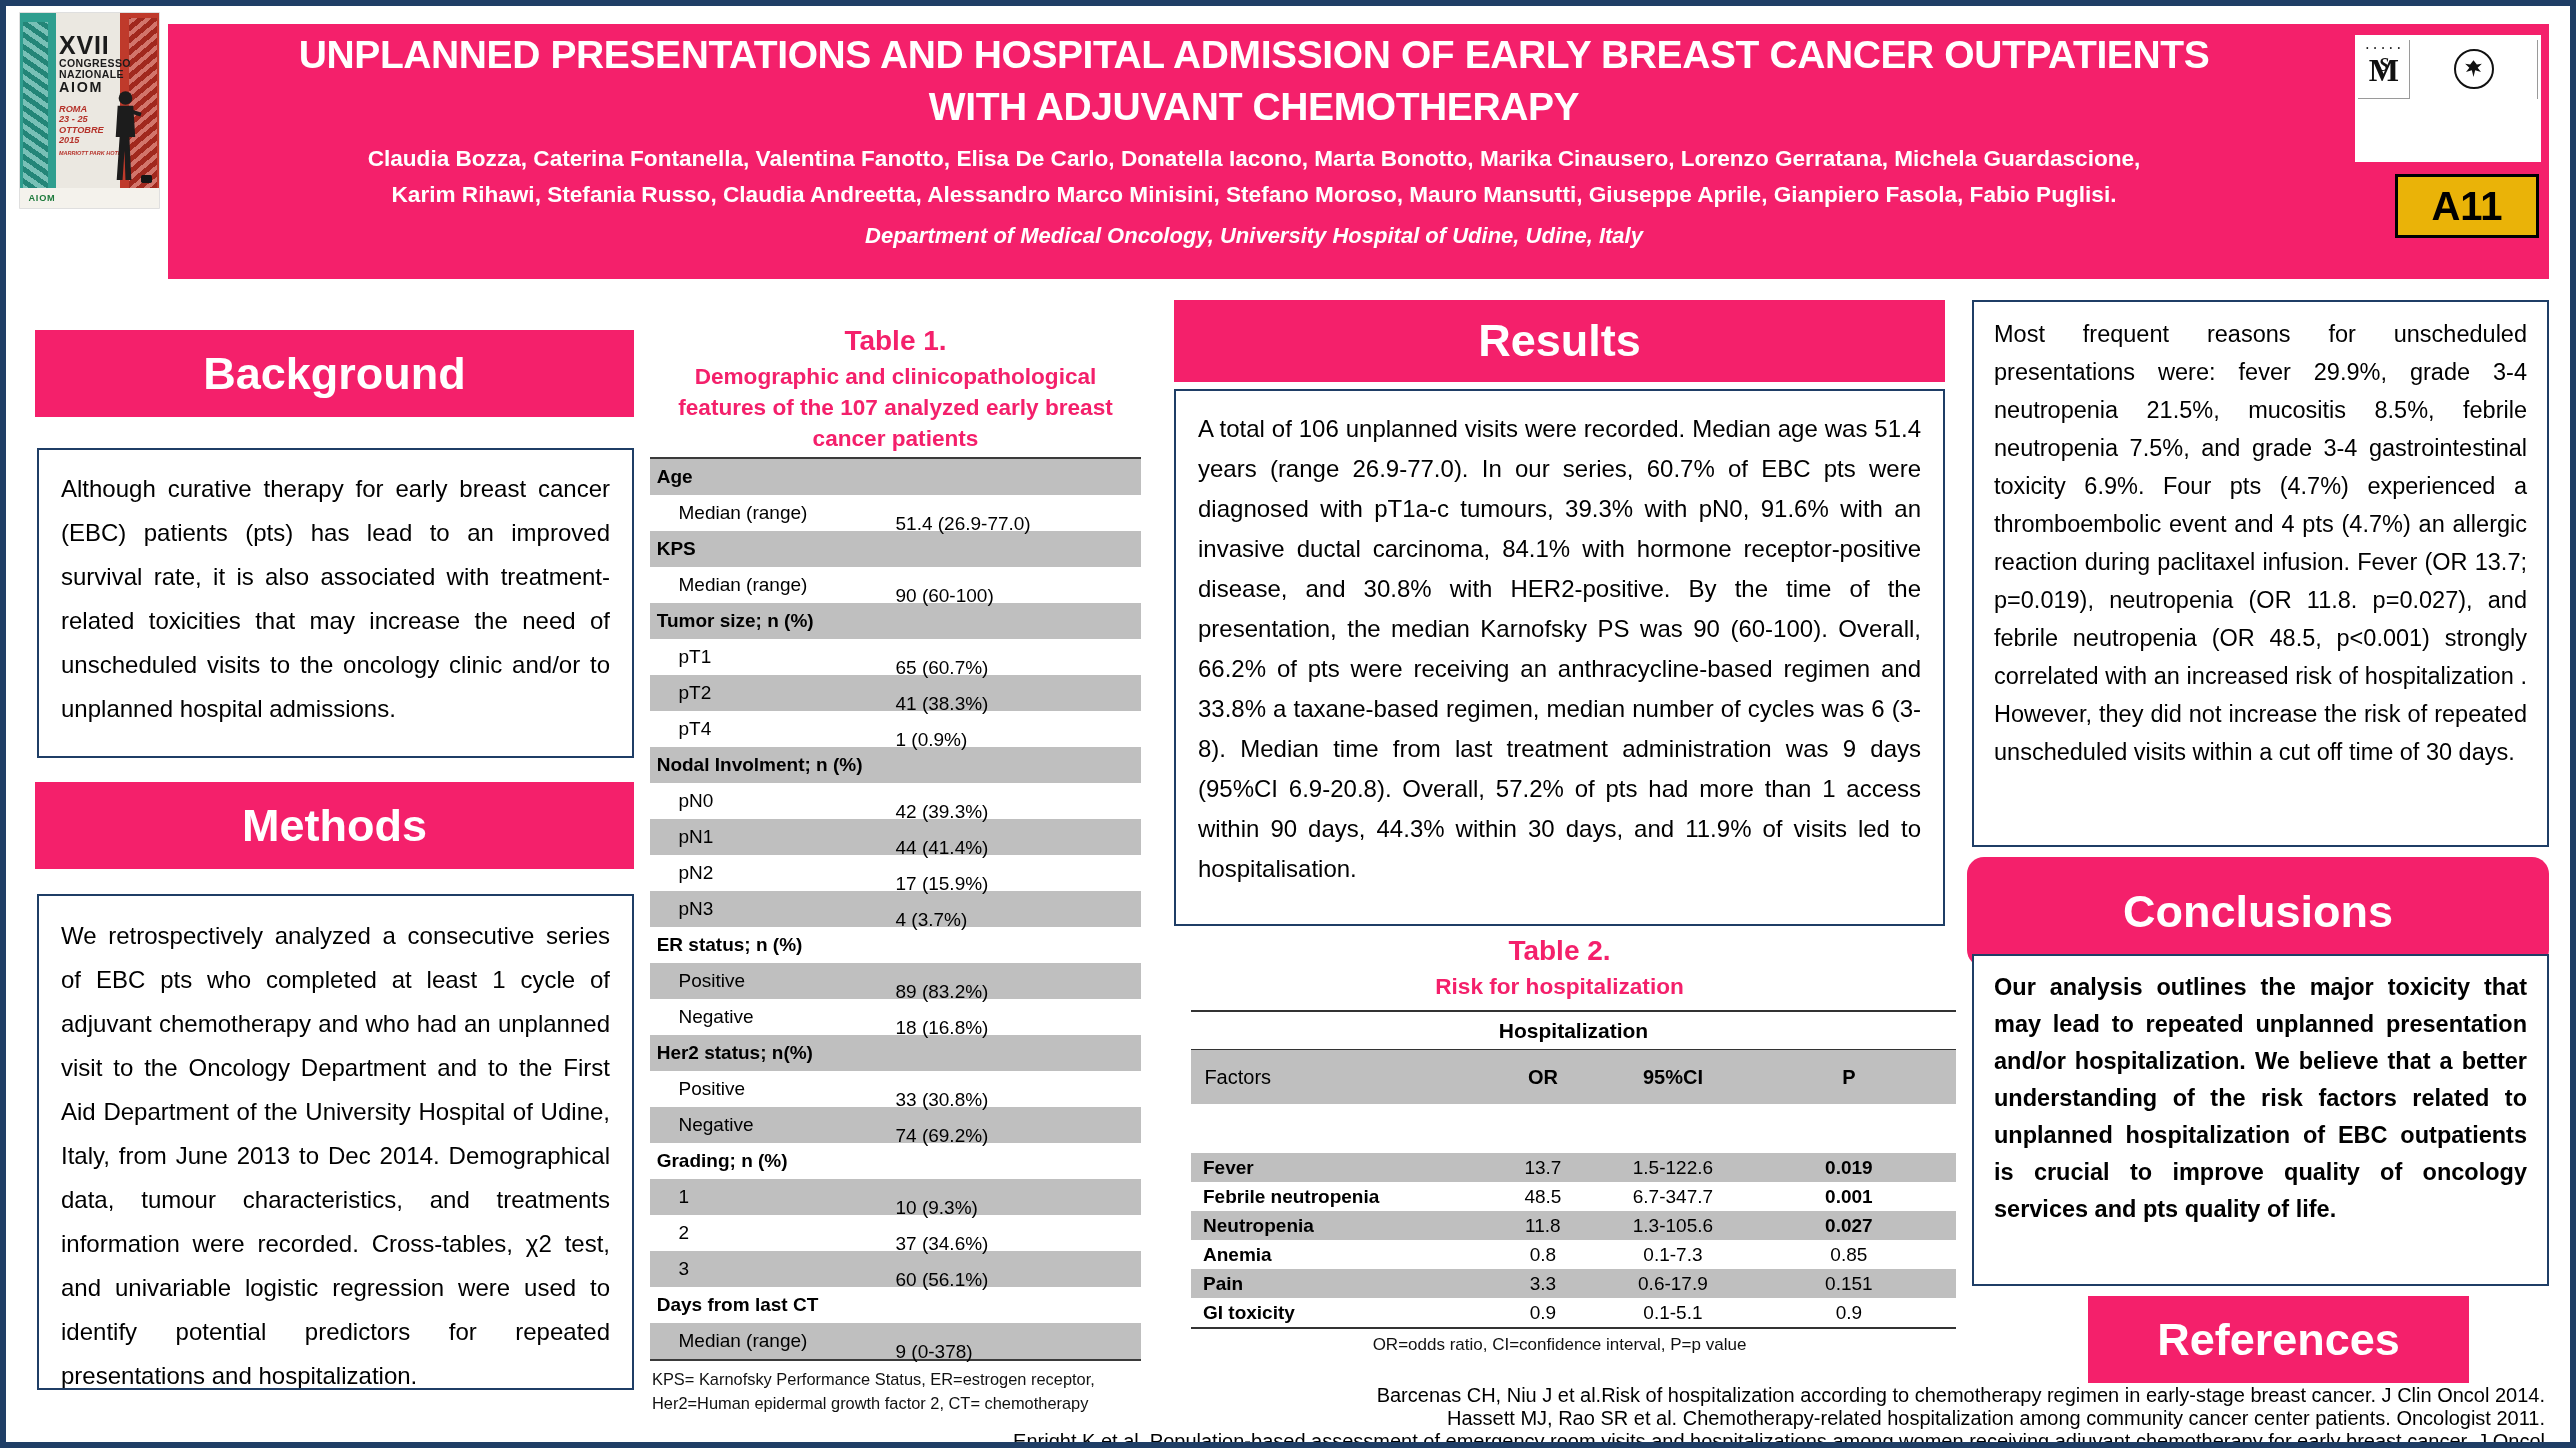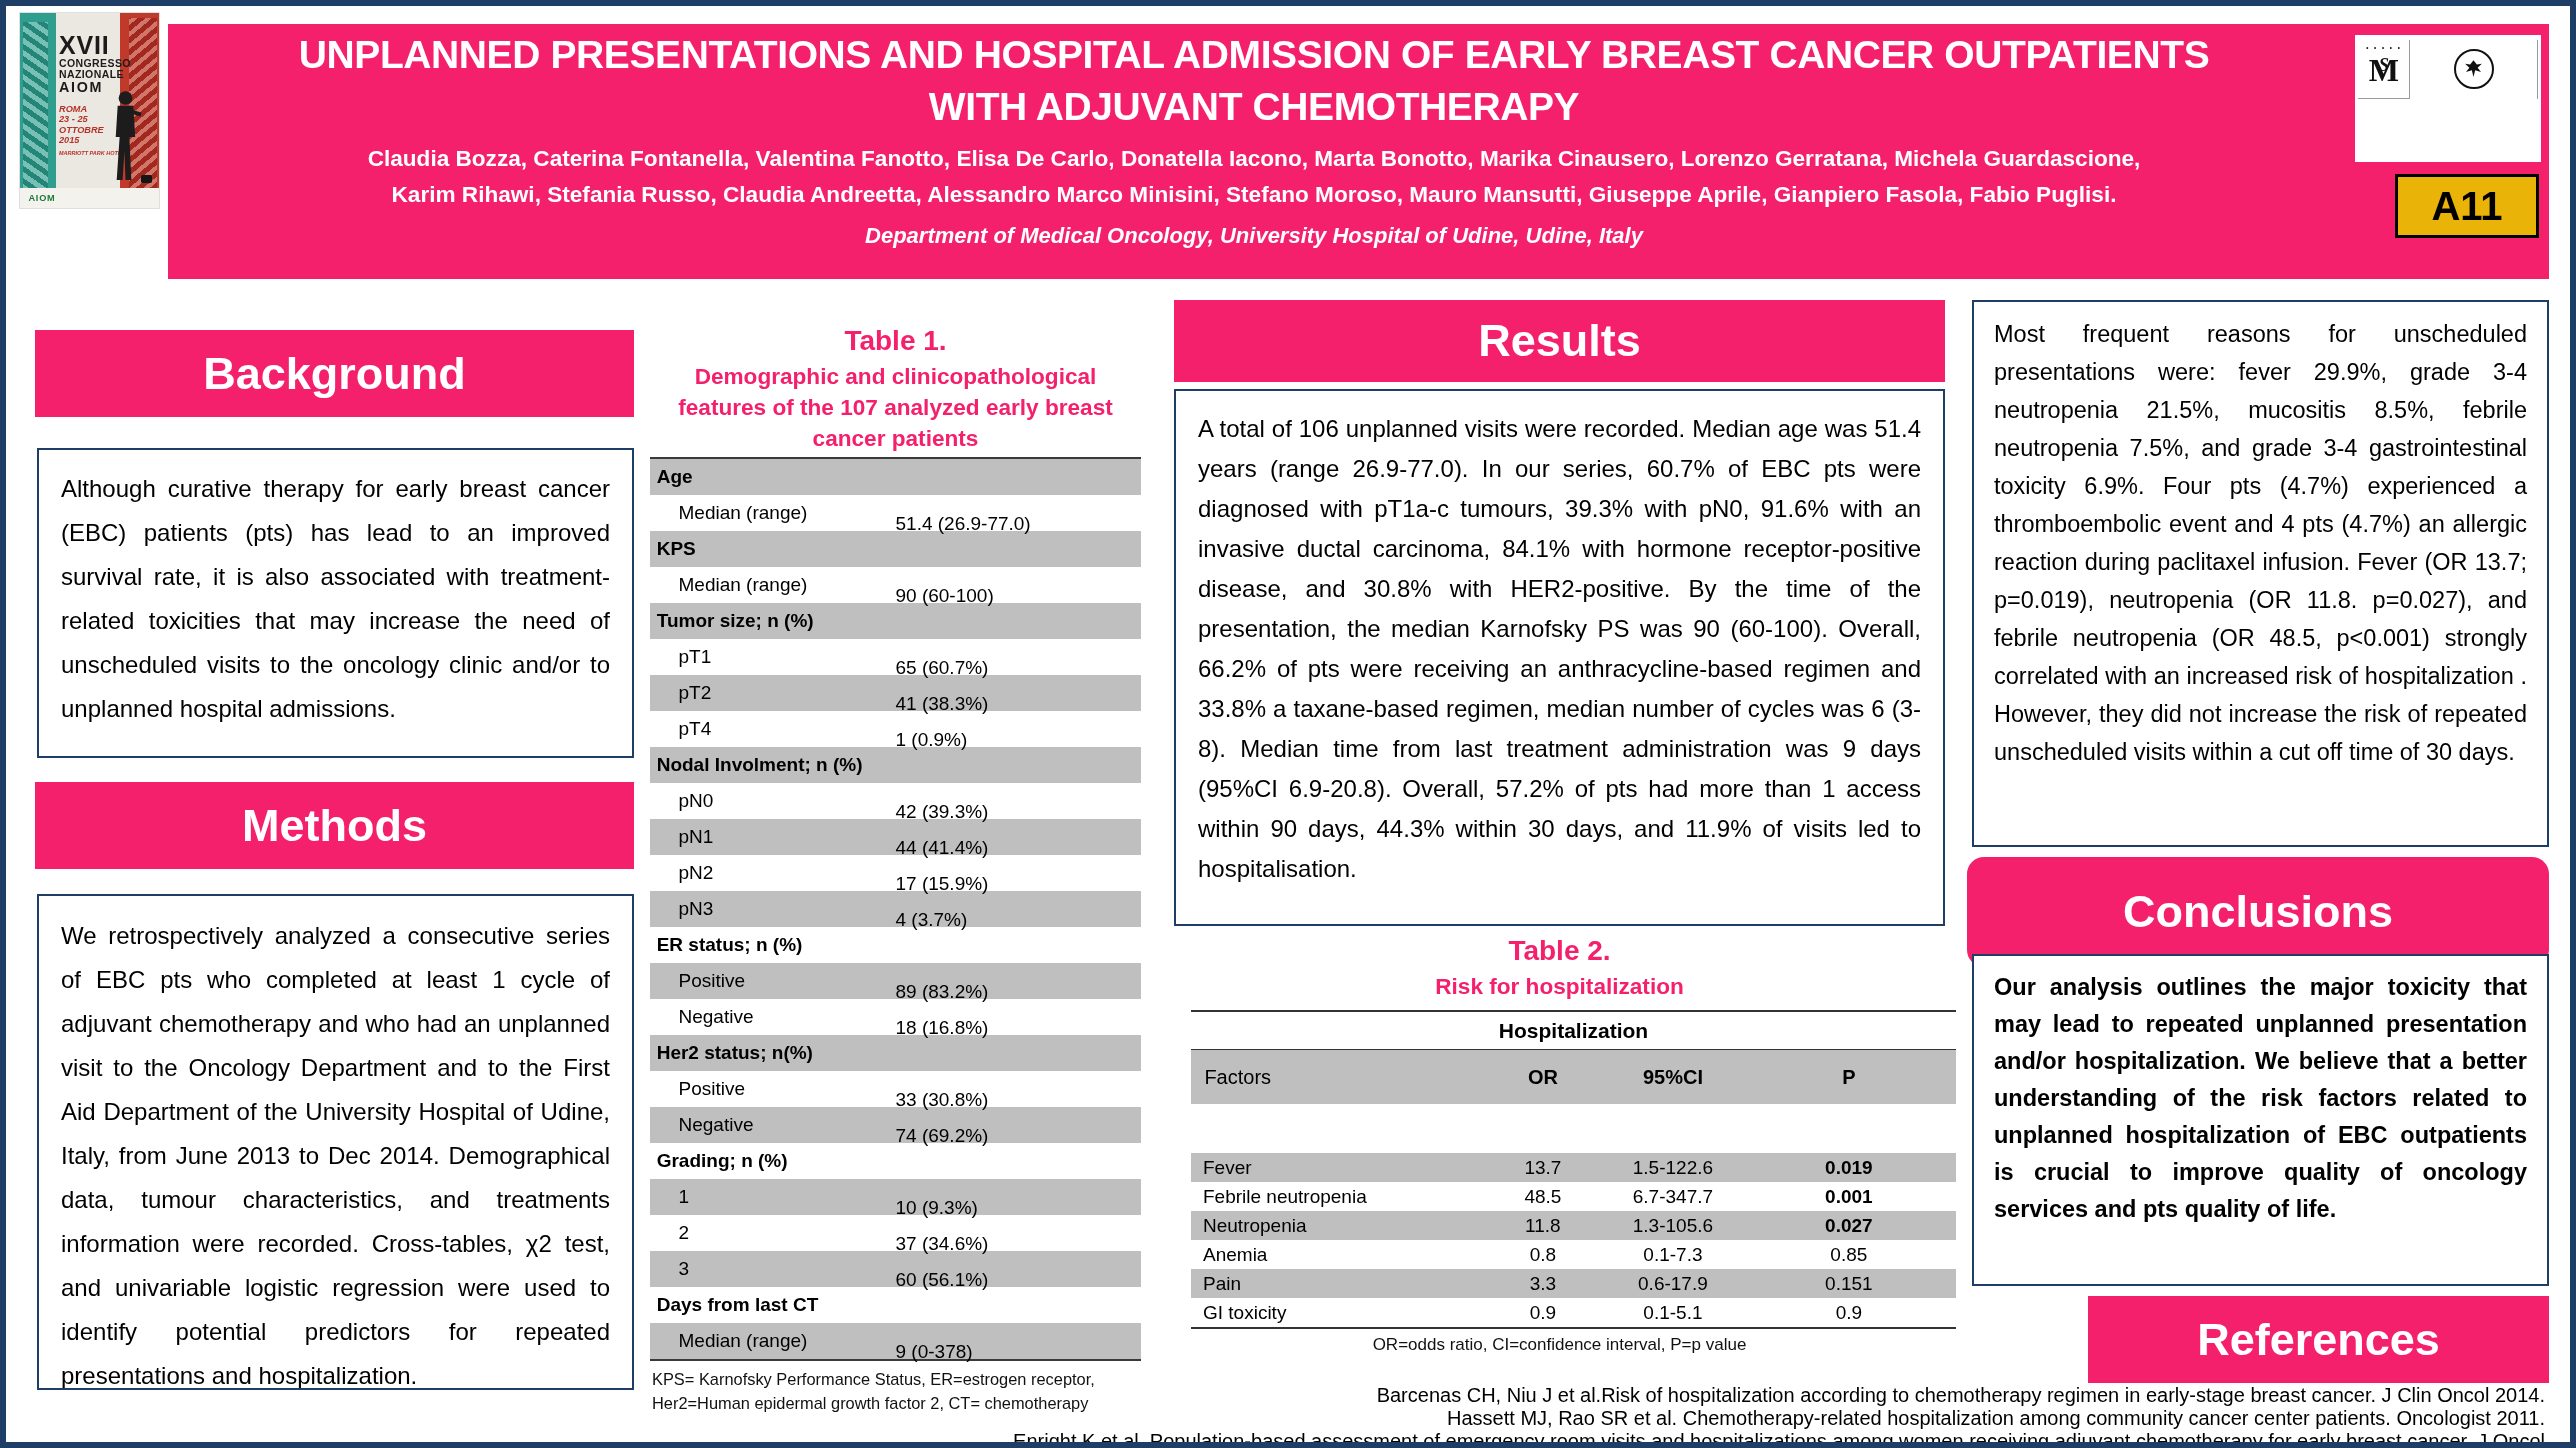--- a/index.html
+++ b/index.html
@@ -68,21 +68,21 @@
 
   #res-head{left:1174px;top:300px;width:771px;height:82px;}
   #res-box{left:1174px;top:389px;width:771px;height:537px;padding:18.4px 22px;}
   #res-box p{font-size:24px;line-height:40px;}
 
   #rs-box{left:1972px;top:300px;width:577px;height:547px;padding:13.4px 20px;}
   #rs-box p{font-size:23.5px;line-height:38px;}
   #co-head{left:1967px;top:857px;width:582px;height:110px;border-radius:17px;}
   #co-box{left:1972px;top:954px;width:577px;height:332px;padding:13.4px 20px;}
   #co-box p{font-size:23.5px;line-height:37px;font-weight:700;}
-  #ref-head{left:2088px;top:1296px;width:461px;height:87px;}
+  #ref-head{left:2088px;top:1296px;width:381px;height:87px;}
 
   
   .t1-titles{position:absolute;left:650px;top:324px;width:491px;text-align:center;color:var(--pink);}
   .tbl-title{font-size:28px;font-weight:700;line-height:34px;}
   .tbl-sub{font-size:22.6px;font-weight:700;line-height:31px;margin-top:3.4px;}
   .t1{position:absolute;left:650px;top:457px;width:491px;border-top:2.5px solid #3a3a3a;border-bottom:2.5px solid #3a3a3a;}
   .t1row{display:flex;height:36px;align-items:center;font-size:19px;color:#000;background:#fff;}
   .t1row[data-variant~="gray"]{background:var(--gray);}
   .t1row[data-variant~="header"] .t1label{font-weight:700;padding-left:6.7px;}
   .t1row[data-variant~="data"] .t1label{padding-left:28.5px;}
@@ -97,21 +97,21 @@
     font-weight:700;border-bottom:1.7px solid #333;color:#000;}
   .t2-cols,.t2row{display:grid;grid-template-columns:38% 16% 18% 28%;align-items:center;font-size:20px;color:#000;}
   .t2-cols{height:54px;background:var(--gray);}
   .c-factor{padding-left:13.4px;}
   .c-or,.c-ci,.c-p{text-align:center;}
   .t2-cols .c-or,.t2-cols .c-ci,.t2-cols .c-p{font-weight:700;}
   .t2-gap{height:49px;background:#fff;}
   .t2-body{border-bottom:2.5px solid #333;}
   .t2row{height:29px;background:#fff;font-size:19px;}
   .t2row[data-variant~="gray"]{background:var(--gray);}
-  .t2row .c-factor{font-weight:400;padding-left:12px;}
+  .t2row .c-factor{font-weight:700;padding-left:12px;}
   .t2row[data-variant~="sig"] .c-p{font-weight:700;}
   .t2-foot{position:absolute;left:1174px;top:1335px;width:771px;text-align:center;font-size:17px;color:#111;}
 
   
   .refs{position:absolute;left:964px;top:1384px;width:1581px;text-align:right;}
   .refline{font-size:20px;line-height:23px;color:#000;}
 </style>
 </head>
 <body>
 

